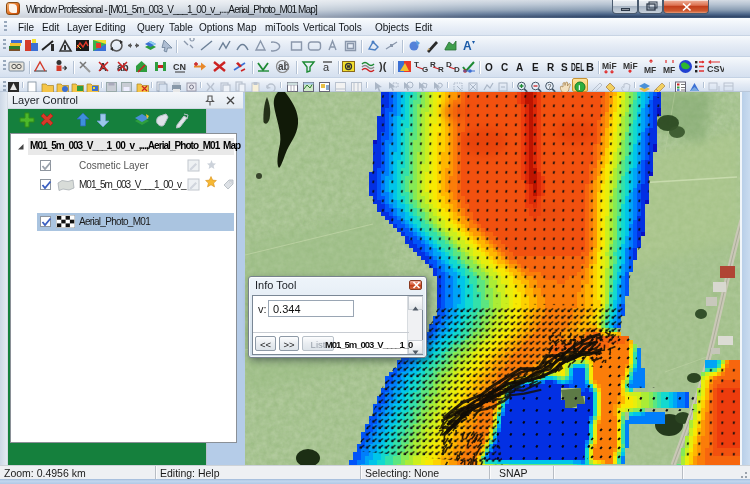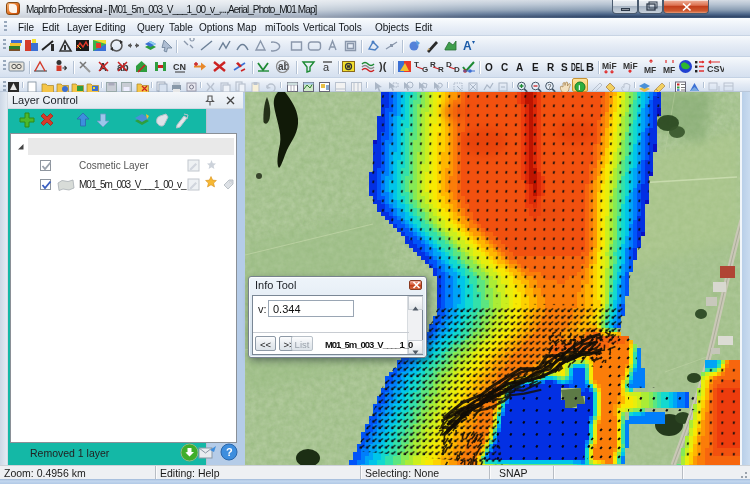--- a/index.html
+++ b/index.html
@@ -19,21 +19,21 @@
 .mi { position:absolute; font-size:10px; color:#101418; top:4px; }
 #menubar .grip, .tbar .grip { position:absolute; left:4px; top:3px; width:3px; height:12px;
   background:repeating-linear-gradient(180deg,#98a8bc 0 2px,transparent 2px 4px); }
 .tbar { position:absolute; left:0; width:750px; background:linear-gradient(180deg,#f6f9fc,#e4ebf5 50%,#d5e0ef); }
 #tb1 { top:36px; height:21px; border-bottom:1px solid #c4d2e4; }
 #tb2 { top:57px; height:21px; border-bottom:1px solid #c4d2e4; }
 #tb3 { top:78px; height:14px; border-bottom:1px solid #b9c7d9; }
 .ti { position:absolute; }
 .tt { position:absolute; font-family:"Liberation Sans",sans-serif; }
 .tsep { position:absolute; top:4px; width:1px; background:#b4c2d4; box-shadow:1px 0 0 #fff; }
-#dock { position:absolute; left:0; top:92px; width:207px; height:373px; background:#14b8a6; border-right:1px solid #b9c3cf; }
+#dock { position:absolute; left:0; top:92px; width:207px; height:373px; background:#15803d; border-right:1px solid #b9c3cf; }
 #dock-edge { position:absolute; left:0; top:0; width:8px; height:373px; background:linear-gradient(90deg,#cdd8e6,#e4ebf3); border-right:1px solid #d4dbe4; }
 #dock-head { position:absolute; left:8px; top:0; width:235px; height:17px;
   background:linear-gradient(#f4f7fa,#e2e9f1); border-bottom:1px solid #d0d8e2; }
 #dock-head span { position:absolute; left:4px; top:2px; font-size:11px; color:#1a1e24; }
 #dock-tools { position:absolute; left:8px; top:17px; width:235px; height:23px; }
 .dbtn { position:absolute; top:2px; width:19px; height:19px; }
 #tree { position:absolute; left:10px; top:41px; width:227px; height:310px; background:#fff; border:1px solid #8a9097; }
 .trow { position:absolute; left:0; width:225px; height:18px; }
 .tlab { position:absolute; left:68px; top:3px; font-size:10px; letter-spacing:-0.7px; color:#1a1a1a; white-space:nowrap; }
 #dock-foot { position:absolute; left:8px; top:351px; width:235px; height:22px; }
@@ -63,21 +63,21 @@
 .it-sbtn svg { margin-top:3px; }
 .it-bottom { position:absolute; left:0px; bottom:0px; width:156px; height:22px; border-top:1px solid #c8ccd2; }
 .it-btn { position:absolute; top:3px; width:23px; height:15px; background:linear-gradient(#fdfdfe,#e9edf1 50%,#dde3e9);
   border:1px solid #8d99a6; border-radius:2px; font-size:9.5px; text-align:center; padding-top:2px; color:#222; }
 .it-dis { color:#9aa2ab; border-color:#b8c0c8; }
 </style></head>
 <body>
 <div id="titlebar">
     <div class="lightL"></div>
     <div id="title-ico"></div>
-<div id="title-txt">MapInfo Professional - [M01_5m_003_V___1_00_v_,...,Aerial_Photo_M01 Map]</div>
+<div id="title-txt">Window Professional - [M01_5m_003_V___1_00_v_,...,Aerial_Photo_M01 Map]</div>
 <div class="cap" style="left:612px;width:26px;background:linear-gradient(#eef1f5,#d4dbe3 45%,#a8b5c4 50%,#c8d1db)"><svg width="26" height="14">
         <rect x="8" y="8" width="9" height="3" fill="#2e3a4a"></rect>
         <rect x="9" y="9" width="7" height="1" fill="#fff" opacity="0.45"></rect>
       </svg></div>
 <div class="cap" style="left:638px;width:25px;background:linear-gradient(#eef1f5,#d4dbe3 45%,#a8b5c4 50%,#c8d1db)"><svg width="25" height="14">
         <rect x="8" y="4" width="8" height="6" fill="none" stroke="#2e3a4a" stroke-width="1.3"></rect>
         <rect x="10" y="2" width="8" height="6" fill="none" stroke="#2e3a4a" stroke-width="1"></rect>
       </svg></div>
 <div class="cap" style="left:663px;width:46px;background:linear-gradient(#efb49e,#dd7352 40%,#c23f1c 50%,#cf5a30 85%,#e89a78)"><svg width="46" height="14">
         <path d="M19 3.5 L26.5 10.5 M26.5 3.5 L19 10.5" stroke="#fff" stroke-width="1.7"></path>
@@ -709,20 +709,21 @@
           <path d="M4 14 l7 -9 3 2 -7 9 -3.5 1 Z" fill="#e2e6ea" stroke="#bcc4cc"></path>
           <path d="M11 3 l4 1 -1 4" fill="none" stroke="#bcc4cc"></path>
         </svg></div>
     </div>
   <div id="tree">
 <div class="trow" style="top:4px">
         <svg style="position:absolute;left:6px;top:5px" width="8" height="8">
           <path d="M1 6.5 L6.5 6.5 L6.5 1 Z" fill="#444"></path>
         </svg>
 <div style="position:absolute;left:17px;top:0;right:2px;height:17px;background:#e9e9e9"></div>
+<div style="position:absolute;left:19px;top:2px;font-weight:bold;font-size:10px;letter-spacing:-0.95px;word-spacing:2px;color:#000;white-space:nowrap">M01_5m_003_V___1_00_v_,...,Aerial_Photo_M01 Map</div>
       </div>
 <div class="trow" style="top:23px">
         <div style="position:absolute;left:29px;top:3px;width:11px;height:11px;background:#fff;border:1px solid #8e959e"></div>
         <svg style="position:absolute;left:29px;top:3px" width="13" height="13" viewBox="0 0 13 13">
           <path d="M2.5 6 l2.5 3 L10.5 2.5" stroke="#9aa2ac" stroke-width="1.8" fill="none"></path>
         </svg>
         <span class="tlab" style="color:#555;letter-spacing:0">Cosmetic Layer</span>
 <span style="position:absolute;left:176px;top:1px;opacity:0.85"><svg width="13" height="13" viewBox="0 0 13 13">
             <rect x="1" y="1" width="11" height="11" fill="#eceff2" stroke="#b8bec6"></rect>
             <path d="M3 9.5 L8.5 4 l1.5 1.5 L4.5 11 l-2 0.5 Z" fill="#c9cfd8"></path>
@@ -745,38 +746,40 @@
             <path d="M3 9.5 L8.5 4 l1.5 1.5 L4.5 11 l-2 0.5 Z" fill="#c9cfd8"></path>
           </svg></span>
         <span style="position:absolute;left:193px;top:0px"><svg width="14" height="14" viewBox="0 0 14 14">
             <path d="M7 0.5 l1.6 3.6 3.8 0.4 -2.8 2.6 0.9 3.8 -3.5 -2.1 -3.5 2.1 0.9 -3.8 -2.8 -2.6 3.8 -0.4 Z" fill="#f6b833" stroke="#d88f18" stroke-width="0.6"></path>
           </svg></span>
         <span style="position:absolute;left:211px;top:1px"><svg width="13" height="13" viewBox="0 0 13 13">
             <path d="M2 7 L7 2 h4 v4 L6 11 Z" fill="#dde1e6" stroke="#b0b6be" stroke-width="0.8"></path>
             <circle cx="8.8" cy="4.2" r="1" fill="#fff" stroke="#b0b6be" stroke-width="0.6"></circle>
           </svg></span>
       </div>
+<div class="trow" style="top:79px">
+        <div style="position:absolute;left:26px;top:0;right:2px;height:18px;background:#aac4e0"></div>
+        <div style="position:absolute;left:29px;top:3px;width:11px;height:11px;background:#fff;border:1px solid #8e959e"></div>
+        <svg style="position:absolute;left:29px;top:3px" width="13" height="13" viewBox="0 0 13 13">
+          <path d="M2.5 6 l2.5 3 L10.5 2.5" stroke="#3b5fc0" stroke-width="1.8" fill="none"></path>
+        </svg>
+        <span style="position:absolute;left:45px;top:2px;width:19px;height:13px">
+          <svg width="19" height="13" viewBox="0 0 19 13" style="position:absolute;left:0;top:0">
+            <rect width="19" height="13" fill="#fff" stroke="#999" stroke-width="1"></rect>
+            <rect x="1.0" y="1.0" width="4.3" height="3.7" fill="#111"></rect>
+            <rect x="1.0" y="8.4" width="4.3" height="3.7" fill="#111"></rect>
+            <rect x="5.3" y="4.7" width="4.3" height="3.7" fill="#111"></rect>
+            <rect x="9.6" y="1.0" width="4.3" height="3.7" fill="#111"></rect>
+            <rect x="9.6" y="8.4" width="4.3" height="3.7" fill="#111"></rect>
+            <rect x="13.899999999999999" y="4.7" width="4.3" height="3.7" fill="#111"></rect>
+          </svg>
+        </span>
+        <span class="tlab">Aerial_Photo_M01</span>
+      </div>
 </div>
-  <div id="dock-foot">
-    <span style="position:absolute;left:22px;top:4px;font-size:10.5px;color:#222">Removed 1 layer</span>
-    <svg style="position:absolute;left:172px;top:0" width="19" height="19">
-        <circle cx="9.5" cy="9.5" r="8.5" fill="#3fae2a" stroke="#2a7a1a"></circle>
-        <circle cx="9.5" cy="9.5" r="8.5" fill="none" stroke="#fff" stroke-width="1" opacity="0.5"></circle>
-        <path d="M5.5 9.5 l4 4 4.5 -4.5 -2.5 0 0 -4 -4 0 0 4 Z" fill="#fff" transform="rotate(0 9.5 9.5)"></path>
-      </svg>
-    <svg style="position:absolute;left:190px;top:1px" width="19" height="17">
-        <rect x="1" y="4" width="13" height="10" fill="#e8ecf0" stroke="#8a97a5"></rect>
-        <path d="M1 4 l6.5 5 6.5 -5" fill="none" stroke="#8a97a5"></path>
-        <path d="M12 6 l6 -4 -2 6" fill="#3e8ede"></path>
-      </svg>
-    <svg style="position:absolute;left:212px;top:0" width="18" height="18">
-        <circle cx="9" cy="9" r="8" fill="#3e8ede" stroke="#2a66aa"></circle>
-        <text x="6" y="13" font-size="11" font-weight="bold" fill="#fff">?</text>
-      </svg>
-  </div>
 </div>
 <div id="infotool">
  <div class="it-title"><span style="padding-left:6px">Info Tool</span>
   <div class="it-close">
         <svg width="9" height="8" viewBox="0 0 9 8">
           <path d="M1.5 1 L7.5 7 M7.5 1 L1.5 7" stroke="#fff" stroke-width="1.6"></path>
         </svg>
       </div>
  </div>
  <div class="it-client">
@@ -786,21 +789,21 @@
     <div class="it-sbtn" style="top:0"><svg width="7" height="5">
             <path d="M3.5 0.5 L6.5 4.5 H0.5 Z" fill="#505a66"></path>
           </svg></div>
     <div class="it-sbtn" style="bottom:0"><svg width="7" height="5">
             <path d="M3.5 4.5 L0.5 0.5 H6.5 Z" fill="#505a66"></path>
           </svg></div>
   </div>
   <div class="it-bottom">
     <div class="it-btn" style="left:2px;width:21px">&lt;&lt;</div>
     <div class="it-btn" style="left:26px;width:20px">&gt;&gt;</div>
-    <div class="it-btn it-dis" style="left:38px;width:22px">List</div>
+    <div class="it-btn it-dis" style="left:49px;width:32px">List</div>
     <div style="position:absolute;left:72px;top:6px;font-size:9.5px;font-weight:bold;color:#111;letter-spacing:-1.05px;white-space:nowrap">M01_5m_003_V____1_0</div>
   </div>
  </div>
 </div>
 <div id="statusbar">
   <span class="st" style="left:4px">Zoom: 0.4956 km</span>
   <div class="ssep" style="left:155px"></div>
   <span class="st" style="left:160px">Editing: Help</span>
   <div class="ssep" style="left:360px"></div>
   <span class="st" style="left:365px">Selecting: None</span>

